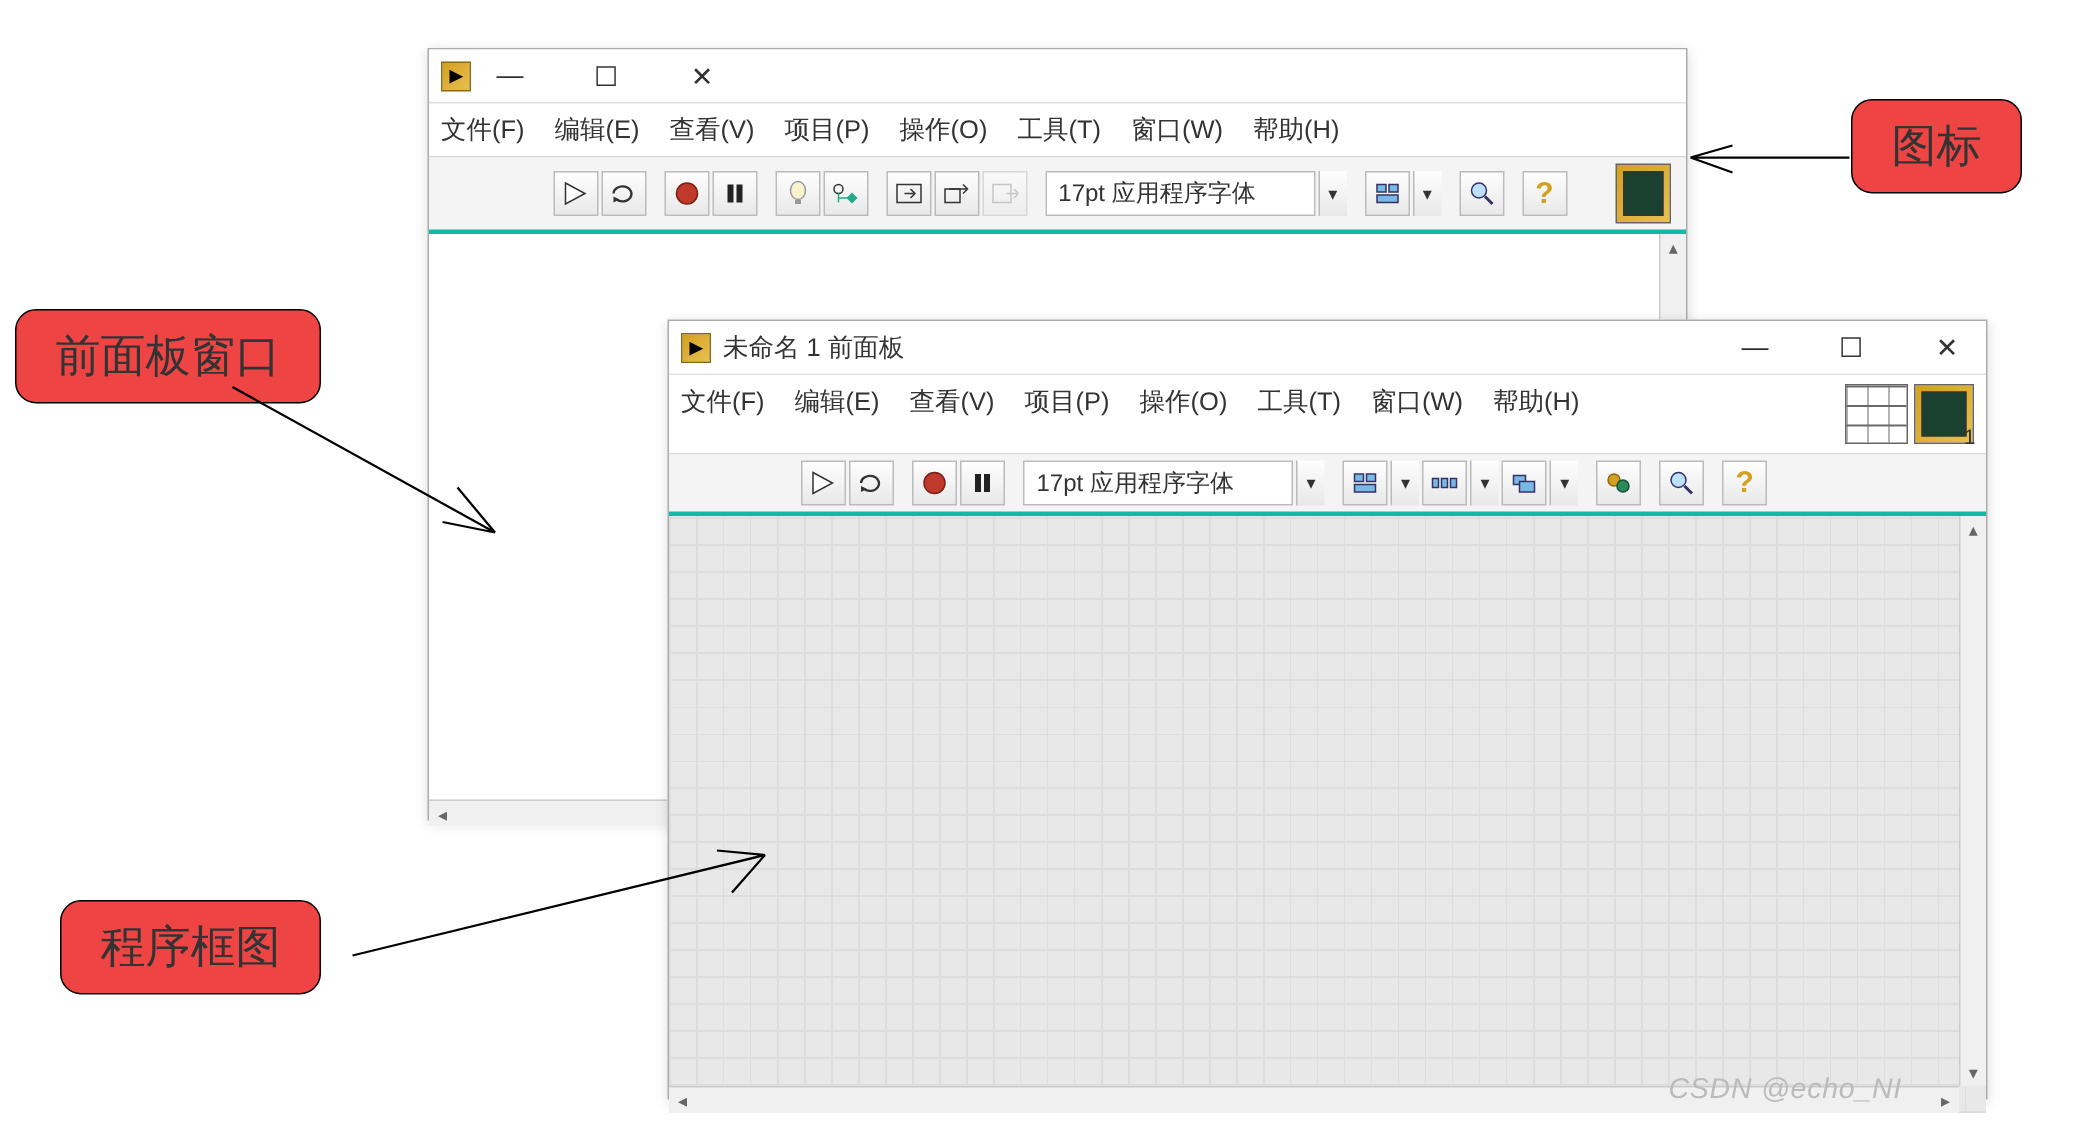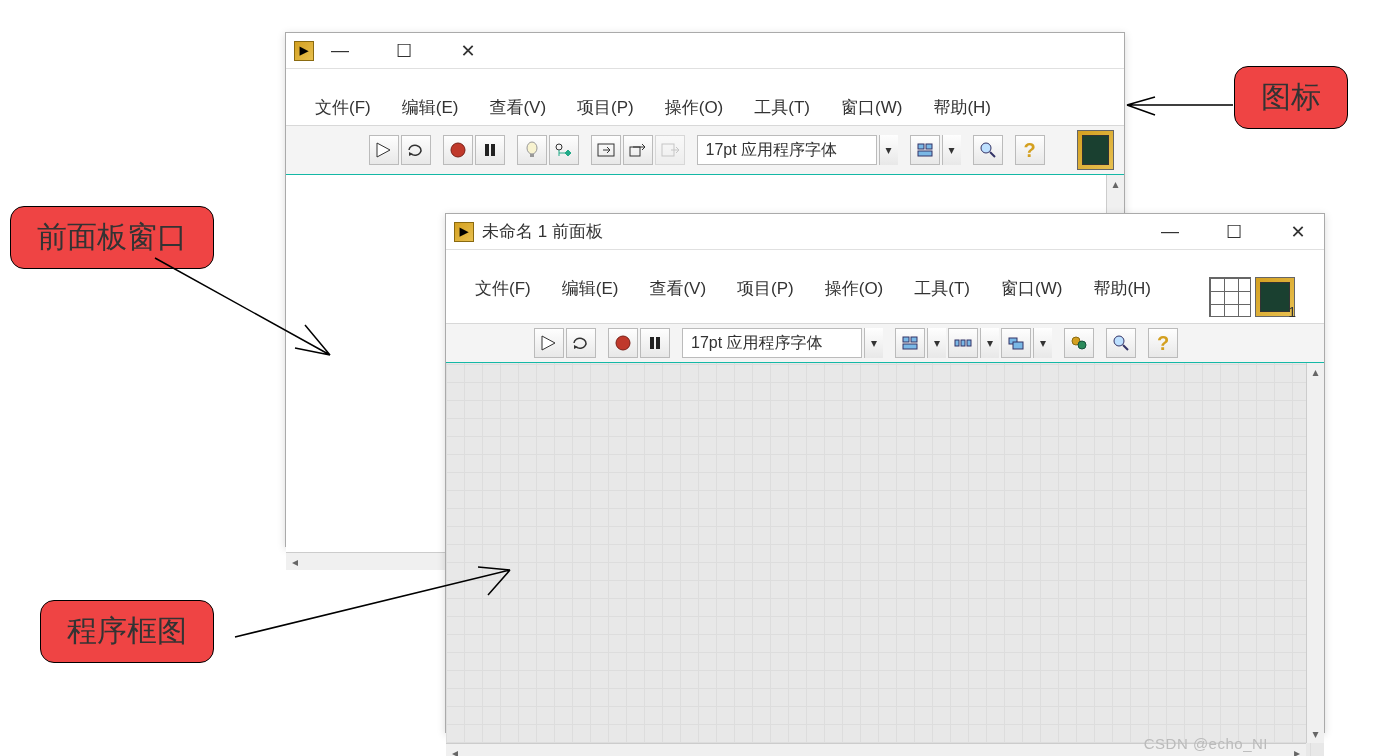--- a/index.html
+++ b/index.html
@@ -31,29 +31,28 @@
   border: 1px solid #8a6a10;
   margin-right: 8px;
   display: flex; align-items: center; justify-content: center;
   font-size: 11px; color: #000; font-weight: bold;
 }
 .titlebar-title { flex: 1; font-size: 17px; color: #333; }
 .win-controls { display: flex; gap: 28px; align-items: center; }
 .win-btn { width: 36px; height: 28px; display:flex; align-items:center; justify-content:center; cursor:pointer; }
 .minmax { font-size: 18px; color:#333; }
 .menubar {
-  display: flex; gap: 31px; padding: 6px 29px;
+  display: flex; gap: 20px; padding: 6px 8px;
   font-size: 17px; color: #333;
   border-bottom: 1px solid #d8d8d8;
-  margin-top: 21px;
 }
 .menubar span { cursor: pointer; }
 .toolbar {
   display: flex; align-items: center; padding: 4px 6px;
-  border-bottom: 1px solid #14b8a6;
+  border-bottom: 3px solid #14b8a6;
   background: #f4f4f4;
   gap: 2px;
 }
 .tbtn {
   height: 30px; min-width: 30px;
   border: 1px solid #bbb;
   background: linear-gradient(#fefefe,#e8e8e8);
   display:flex; align-items:center; justify-content:center;
   cursor:pointer; padding: 0 4px;
 }
@@ -108,22 +107,22 @@
 .scroll-h .arrow.right { right:0; }
 .callout {
   position:absolute;
   border:1.5px solid #000;
   border-radius:14px;
   padding:10px 26px;
   font-size:30px;
   background:#ef4444;
 }
 .watermark {
-  position:absolute; right:120px; bottom:4px;
-  font-size:15px; color:#bbb; letter-spacing:0.5px;
+  position:absolute; right:120px; bottom:18px;
+  font-size:19px; color:#bbb; letter-spacing:0.5px;font-style:italic;
 }
 svg { display:block; }
 </style>
 </head>
 <body>
 
 <div class="window" style="left:285px; top:32px; width:840px; height:515px;">
   <div class="titlebar">
     <div class="lv-icon">▶</div>
     <div class="win-controls">

